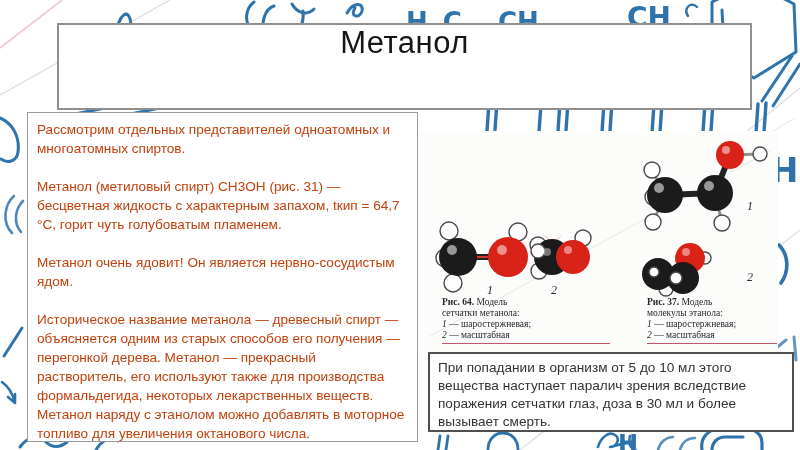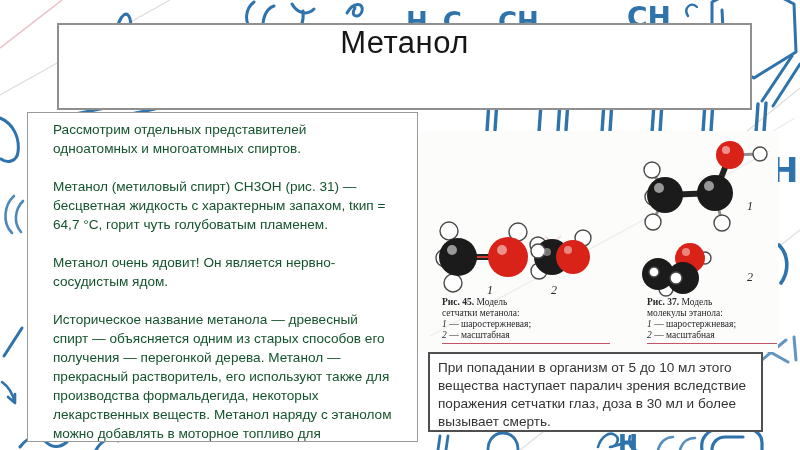--- a/index.html
+++ b/index.html
@@ -6,33 +6,33 @@
   .slide{position:relative;width:800px;height:450px;background:#ffffff;overflow:hidden;
          font-family:"Liberation Sans",sans-serif;color:#2b2b2b;}
   .bg{position:absolute;left:0;top:0;z-index:0;}
   .doodle-text{font-family:"DejaVu Sans",sans-serif;font-weight:bold;fill:#2e73ac;}
   .title-box{position:absolute;left:57px;top:23px;width:695px;height:87px;background:#ffffff;
              border:2px solid #8f8f8f;box-sizing:border-box;z-index:3;
              display:flex;align-items:flex-start;justify-content:center;}
   .title-box h1{margin:0;font-size:31px;font-weight:400;color:#161616;letter-spacing:.5px;}
   .body-box{position:absolute;left:27px;top:112px;width:391px;height:330px;background:#ffffff;
             border:1.5px solid #9a9a9a;box-sizing:border-box;z-index:3;
-            padding:7px 25px;font-size:13.6px;line-height:19px;color:#14532d;}
+            padding:7px 9px;font-size:13.6px;line-height:19px;color:#c2410c;}
   .body-box p{margin:0 0 19px 0;}
   .body-box p:last-child{margin:0;}
   .figure-area{position:absolute;left:420px;top:131px;width:358px;height:221px;background:#fcfcfb;z-index:2;}
   .figure-area svg{position:absolute;left:0;top:0;}
   .caption{position:absolute;font-family:"Liberation Serif","DejaVu Serif",serif;
            font-size:9.5px;line-height:11px;color:#27272b;z-index:2;}
   .caption b{font-weight:bold;}
   .caption i{font-style:italic;}
   .cap-underline{border-top:1.6px solid #c25668;margin-top:2px;}
   .cap36{left:22px;top:166px;width:168px;}
   .cap37{left:227px;top:166px;width:130px;}
-  .warning-box{position:absolute;left:428px;top:352px;width:335px;height:80px;background:#ffffff;
+  .warning-box{position:absolute;left:428px;top:352px;width:366px;height:80px;background:#ffffff;
                border:2px solid #4f4f4f;box-sizing:border-box;z-index:4;
                padding:5px 8px;font-size:13.6px;line-height:18px;color:#333;}
   .warning-box p{margin:0;}
   .atom-c{fill:#1b1b1b;}
   .atom-o{fill:#d92318;}
   .atom-h{fill:#ffffff;stroke:#4a4a4a;stroke-width:1.4;}
   .stick{stroke:#8f8f8f;stroke-width:3;}
   .stick-dark{stroke:#222222;stroke-width:6;}
   .stick-red{stroke:#d23a30;stroke-width:2;}
   .mol-label{font-family:"Liberation Serif","DejaVu Serif",serif;font-style:italic;
@@ -175,21 +175,21 @@
         <circle class="atom-c" cx="238" cy="143" r="16"></circle>
         <circle class="atom-c" cx="263" cy="147" r="16"></circle>
         <circle class="atom-h" cx="256" cy="147" r="6" stroke="none"></circle>
         <circle class="atom-h" cx="234" cy="141" r="5" stroke="none"></circle>
         <circle cx="266" cy="121" r="4" fill="#ffffff" opacity="0.45"></circle>
         <text class="mol-label" x="327" y="150">2</text>
       </g>
     </svg>
 
     <div class="caption cap36">
-      <div><b>Рис. 45.</b><span> Модель</span></div>
+      <div><b>Рис. 64.</b><span> Модель</span></div>
       <div>сетчатки метанола:</div>
       <div><i>1</i><span> — шаростержневая;</span></div>
       <div><i>2</i><span> — масштабная</span></div>
       <div class="cap-underline"></div>
     </div>
     <div class="caption cap37">
       <div><b>Рис. 37.</b><span> Модель</span></div>
       <div>молекулы этанола:</div>
       <div><i>1</i><span> — шаростержневая;</span></div>
       <div><i>2</i><span> — масштабная</span></div>

